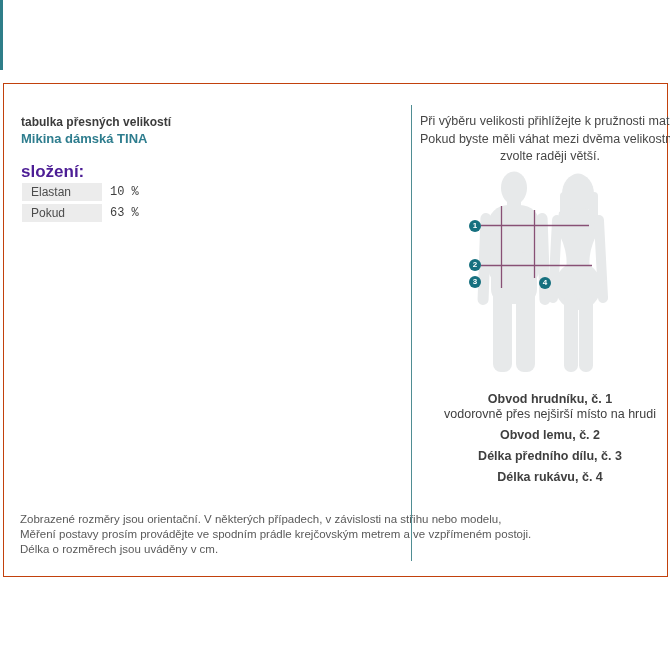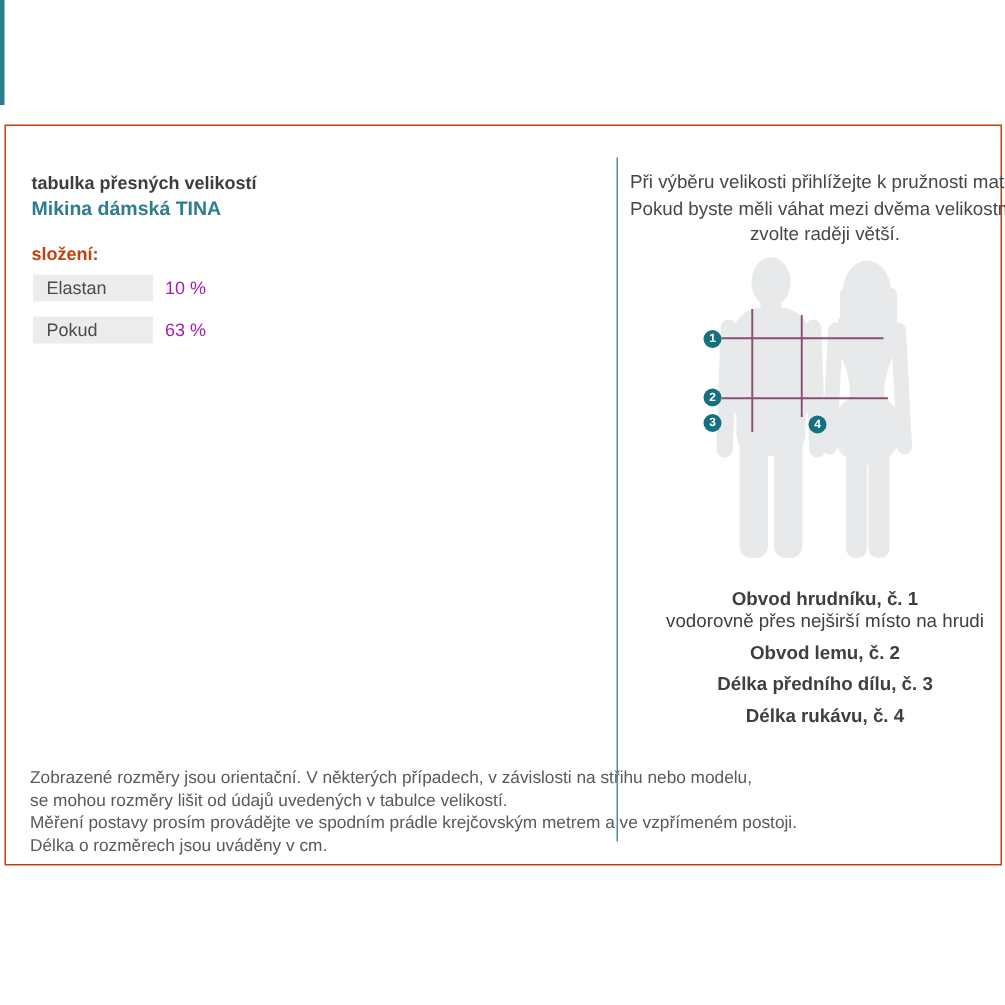--- a/index.html
+++ b/index.html
@@ -17,30 +17,30 @@
   
   .header-small {
     position:absolute; left:17px; top:31px; font-size:12px; font-weight:bold;
     color:#3c3c3c; white-space:nowrap;
   }
   .product-title {
     position:absolute; left:17px; top:47px; font-size:13px; font-weight:bold;
     color:#2e7d8e; white-space:nowrap;
   }
   .comp-label {
-    position:absolute; left:17px; top:78px; font-size:12px; font-weight:bold;
-    color:#c2410c; white-space:nowrap;
+    position:absolute; left:17px; top:78px; font-size:17px; font-weight:bold;
+    color:#4c1d95; white-space:nowrap;
   }
   .comp-table { position:absolute; left:18px; top:99px; }
-  .comp-row { display:flex; margin-bottom:10px; height:18px; }
+  .comp-row { display:flex; margin-bottom:3px; height:18px; }
   .comp-mat {
     width:80px; height:18px; line-height:18px; background:#ececec;
     padding-left:9px; box-sizing:border-box; font-size:12px; color:#4c4c4c;
   }
-  .comp-pct { margin-left:8px; font-size:12px; color:#a21caf; line-height:18px; }
+  .comp-pct { margin-left:8px; font-size:12px; color:#404040; line-height:18px;font-family:Liberation Mono, monospace; }
   .disclaimer {
     position:absolute; left:16px; top:428px; font-size:11.5px; color:#595959;
     line-height:15px;
   }
   .disclaimer div { white-space:nowrap; }
   
   .divider {
     position:absolute; left:407px; top:21px; width:1px; height:456px;
     background:#4f8d93;
   }
@@ -85,21 +85,20 @@
         <div class="comp-pct">10 %</div>
       </div>
       <div class="comp-row">
         <div class="comp-mat">Pokud</div>
         <div class="comp-pct">63 %</div>
       </div>
     </div>
 
     <div class="disclaimer">
       <div>Zobrazené rozměry jsou orientační. V některých případech, v závislosti na střihu nebo modelu,</div>
-      <div>se mohou rozměry lišit od údajů uvedených v tabulce velikostí.</div>
       <div>Měření postavy prosím provádějte ve spodním prádle krejčovským metrem a ve vzpřímeném postoji.</div>
       <div>Délka o rozměrech jsou uváděny v cm.</div>
     </div>
 
     <div class="divider"></div>
 
     <div class="intro">
       <div>Při výběru velikosti přihlížejte k pružnosti materiálu.</div>
       <div>Pokud byste měli váhat mezi dvěma velikostmi,</div>
       <div>zvolte raději větší.</div>

